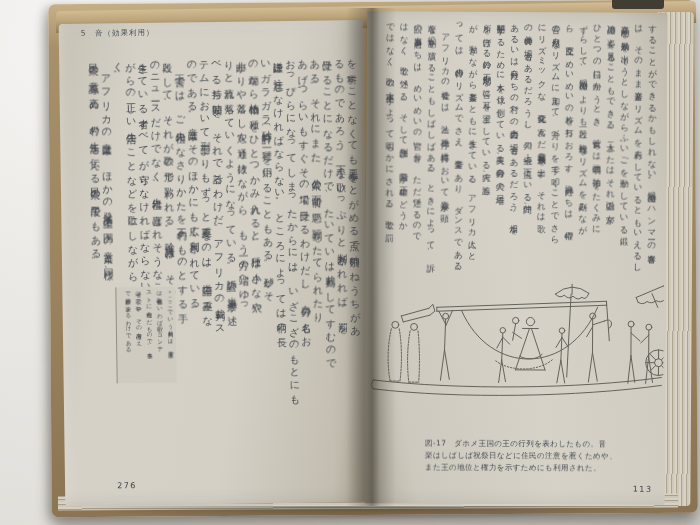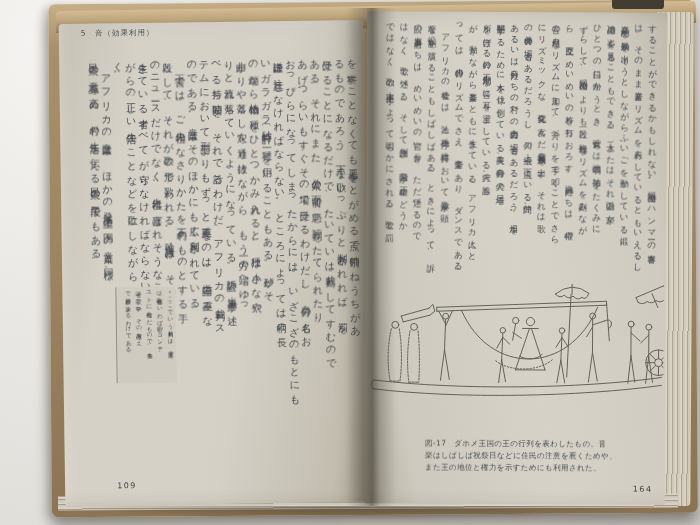--- a/index.html
+++ b/index.html
@@ -86,21 +86,21 @@
 生きている者すべてが守らなければならないはずの、昔な
 がらの正しい生活のことなどを歌にしながら、村々を流して
 く。
 　アフリカの音楽は、ほかの発展途上の国々の音楽と同様、
 民衆の意識を高め、村の生活を伝える民衆の手段でもある。</div>
     <div class="footnote ink">＊ここでいう裁判とは、本書で
 は歌合戦をいわば歌のコンテ
 ストに仕組んだもので、当事
 者は歌で争い、その出来ばえ
 で勝敗が決まるわけである。</div>
-    <div class="pageno l">109</div>
+    <div class="pageno l">276</div>
   </div>
 
   <div class="page right">
     <div class="cols right-cols ink">することができるかもしれない。鍛冶屋のハンマーの響き
 は、そのまま音楽とリズムを表わしているともいえるし、
 音楽的な効果を出そうとしながらふいごを動かしている鍛
 冶屋の姿を見ることもできる。二人またはそれ以上の女が
 ひとつの臼に向かうとき、彼女らは強弱の拍子をたくみに
 ずらして、鍛冶屋のよりも一段と複雑なリズムを刻みなが
 ら、交互にめいめいの杵を打ちおろす。漁師たちは、櫂の
@@ -174,17 +174,17 @@
         </g>
         <g>
           <path d="M268,16 L296,4 M270,21 q5,3 9,-1 q5,3 9,-1 q5,3 9,-1 M268,16 L270,21 M296,4 L298,9 M284,12 L290,26"></path>
         </g>
       </svg>
     </div>
 
     <div class="caption ink">図-17　ダホメ王国の王の行列を表わしたもの。音
 楽はしばしば祝祭日などに住民の注意を惹くためや、
 また王の地位と権力を示すためにも利用された。</div>
-    <div class="pageno r">164</div>
+    <div class="pageno r">113</div>
   </div>
 
   <div class="gutter"></div>
 </div>
 
 </body></html>

